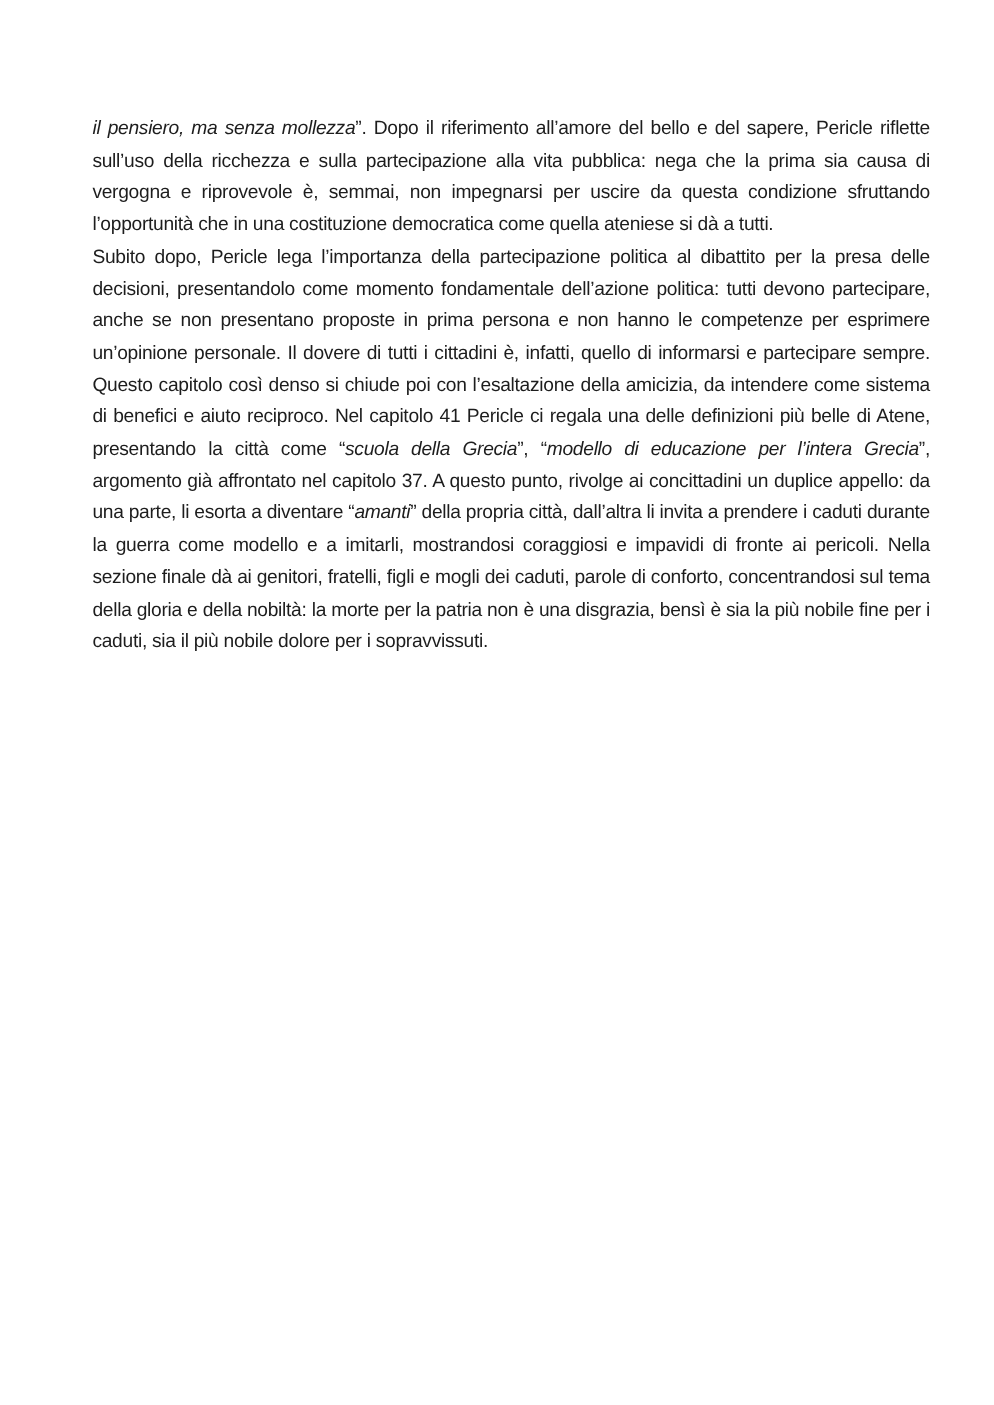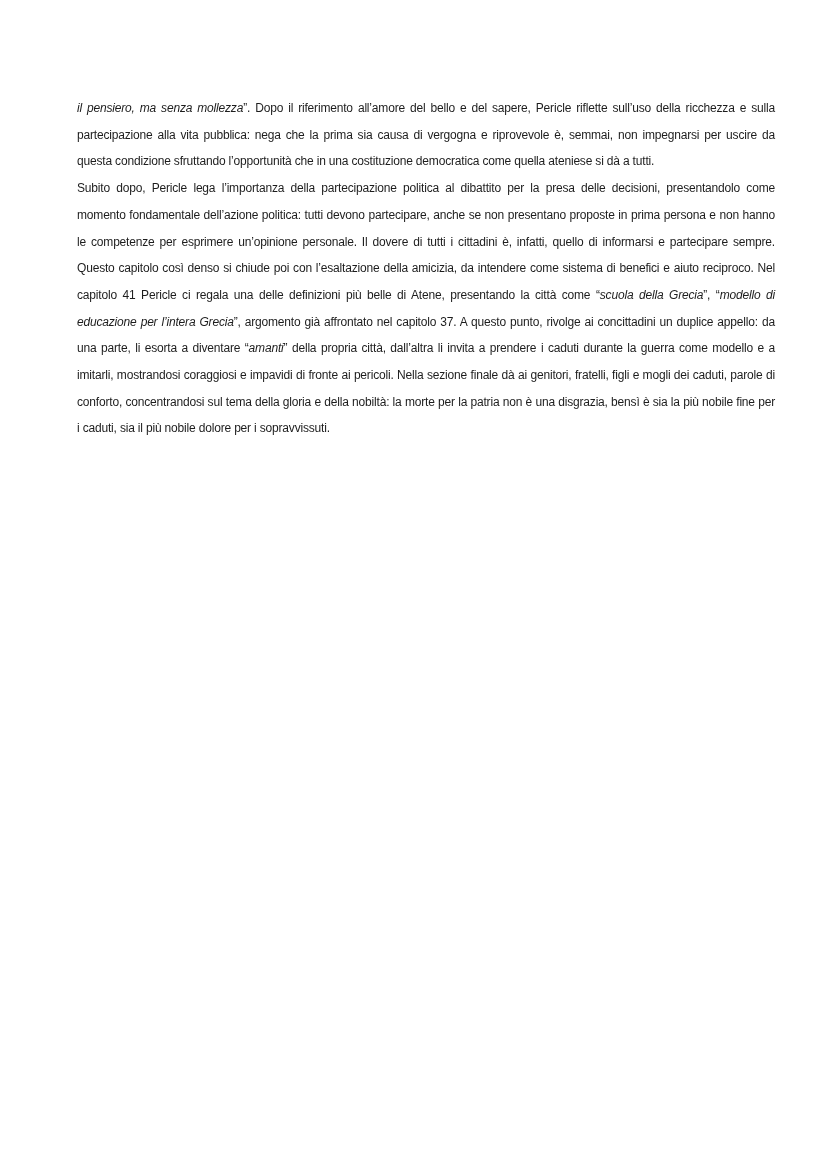--- a/index.html
+++ b/index.html
@@ -14,21 +14,21 @@
     background: #ffffff;
     overflow: hidden;
     font-family: "Liberation Sans", "DejaVu Sans", sans-serif;
   }
   .text-block {
     position: absolute;
     left: 77px;
     top: 95px;
     width: 698px;
     color: #1d1d1d;
-    font-size: 12px;
+    font-size: 16px;
     line-height: 26.7px;
     letter-spacing: -0.015em;
     text-align: justify;
     text-justify: inter-word;
     hyphens: none;
   }
   .para {
     margin: 0;
     padding: 0;
   }

